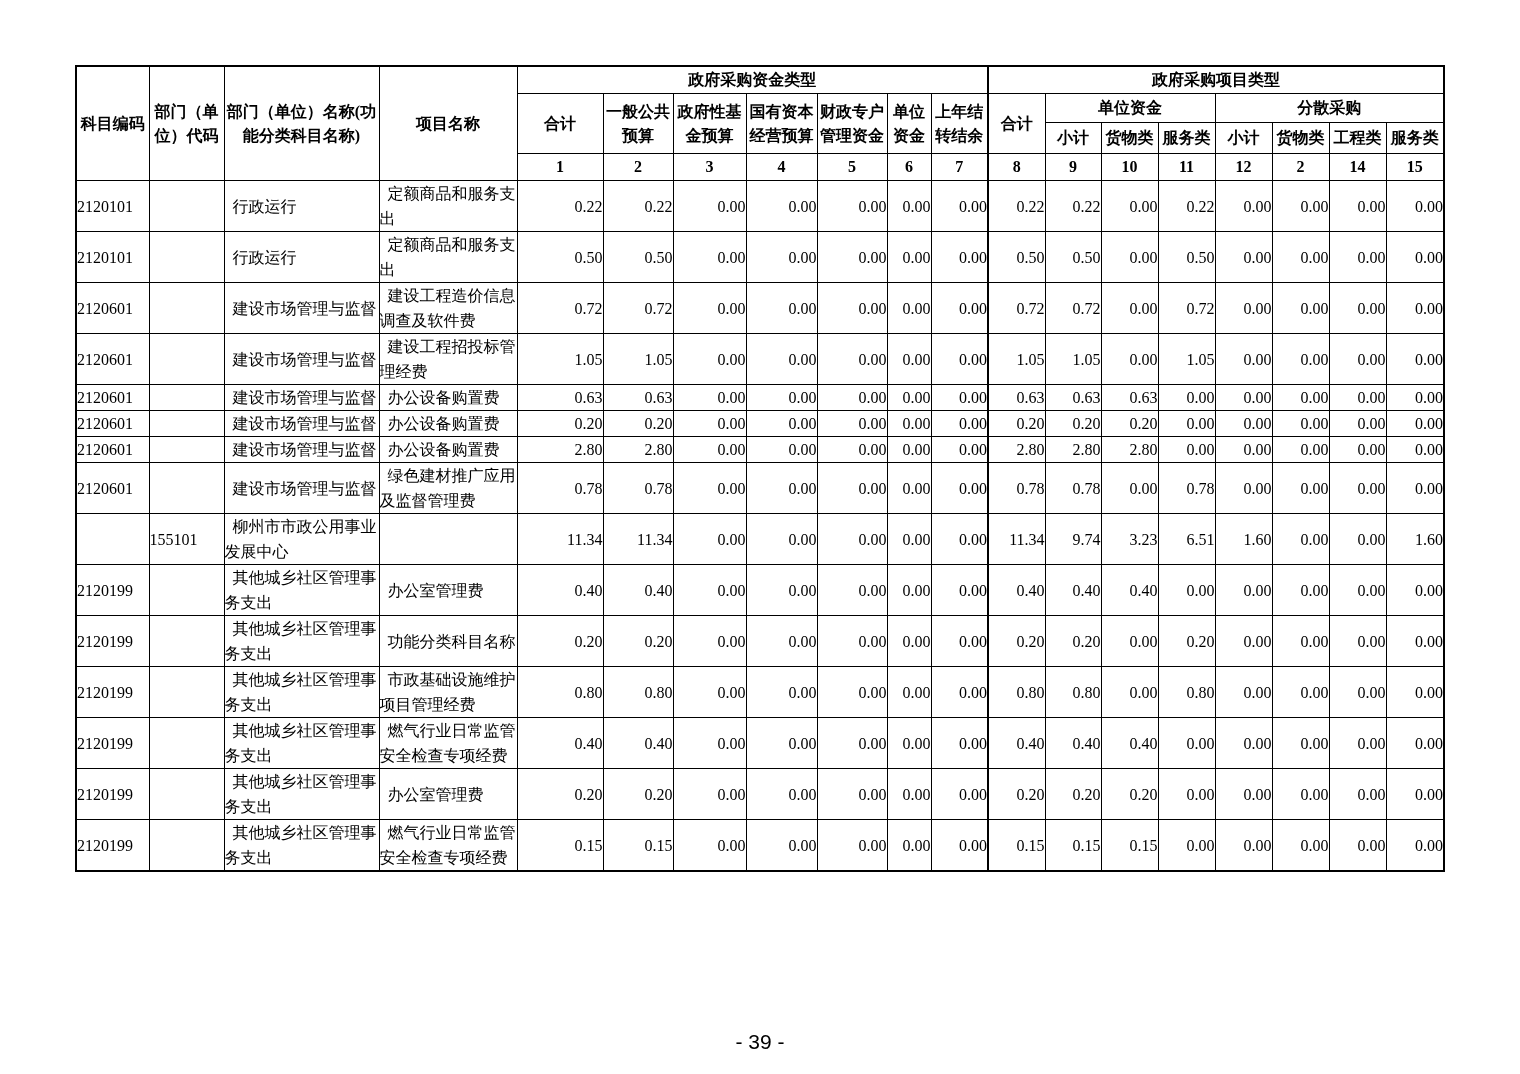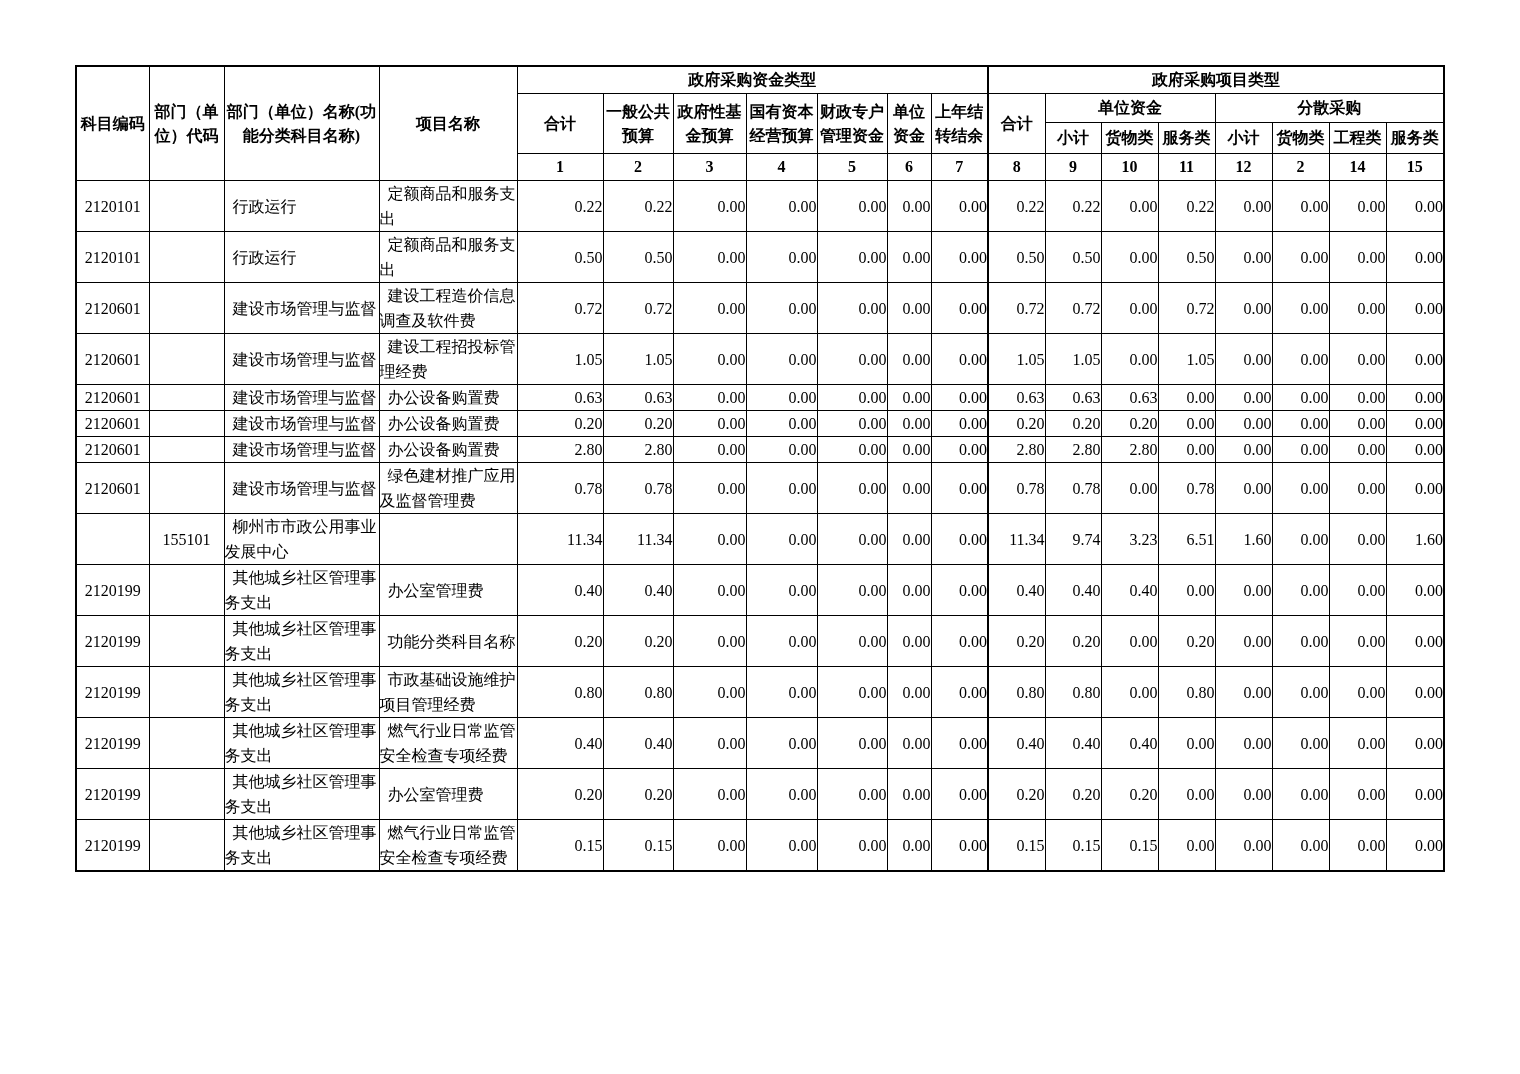--- a/index.html
+++ b/index.html
@@ -9,21 +9,21 @@
         border-collapse:collapse;table-layout:fixed;border:2px solid #000;}
   table.budget th, table.budget td{border:1px solid #000;overflow:hidden;
         font-size:16px;vertical-align:middle;padding:0;}
   table.budget th{font-weight:bold;text-align:center;line-height:24px;padding:1px 1px;}
   .hr-a th{height:23px;line-height:22px;margin-left:36px;}
   .hr-b1 th{height:26px;line-height:24px;}
   .hr-b2 th{height:28px;line-height:24px;font-family:Liberation Serif, serif;}
   .hr-c th{height:22px;line-height:20px;}
   th.span2{line-height:24px;}
   td{line-height:25px;}
-  td.code{text-align:center;height:25px;}
+  td.code{height:25px;}
   td.name, td.proj{text-align:left;text-indent:0.5em;padding:1px 1px;height:25px;}
   td.num{text-align:right;padding:1px 5px 1px 1px;height:25px;}
   .gsep{border-left:2px solid #000 !important;}
   .footer{position:absolute;left:0;top:1030px;width:100%;text-align:center;
         font-family:"Liberation Sans","DejaVu Sans",sans-serif;font-size:21px;color:#000;}
 </style>
 </head>
 <body>
 
 <div class="page">
@@ -410,13 +410,14 @@
           <td class="num">0.15</td>
           <td class="num">0.00</td>
           <td class="num">0.00</td>
           <td class="num">0.00</td>
           <td class="num">0.00</td>
           <td class="num">0.00</td>
         </tr>
       </tbody>
   </table>
 
+  <div class="footer">- 39 -</div>
 </div>
 
 </body></html>

